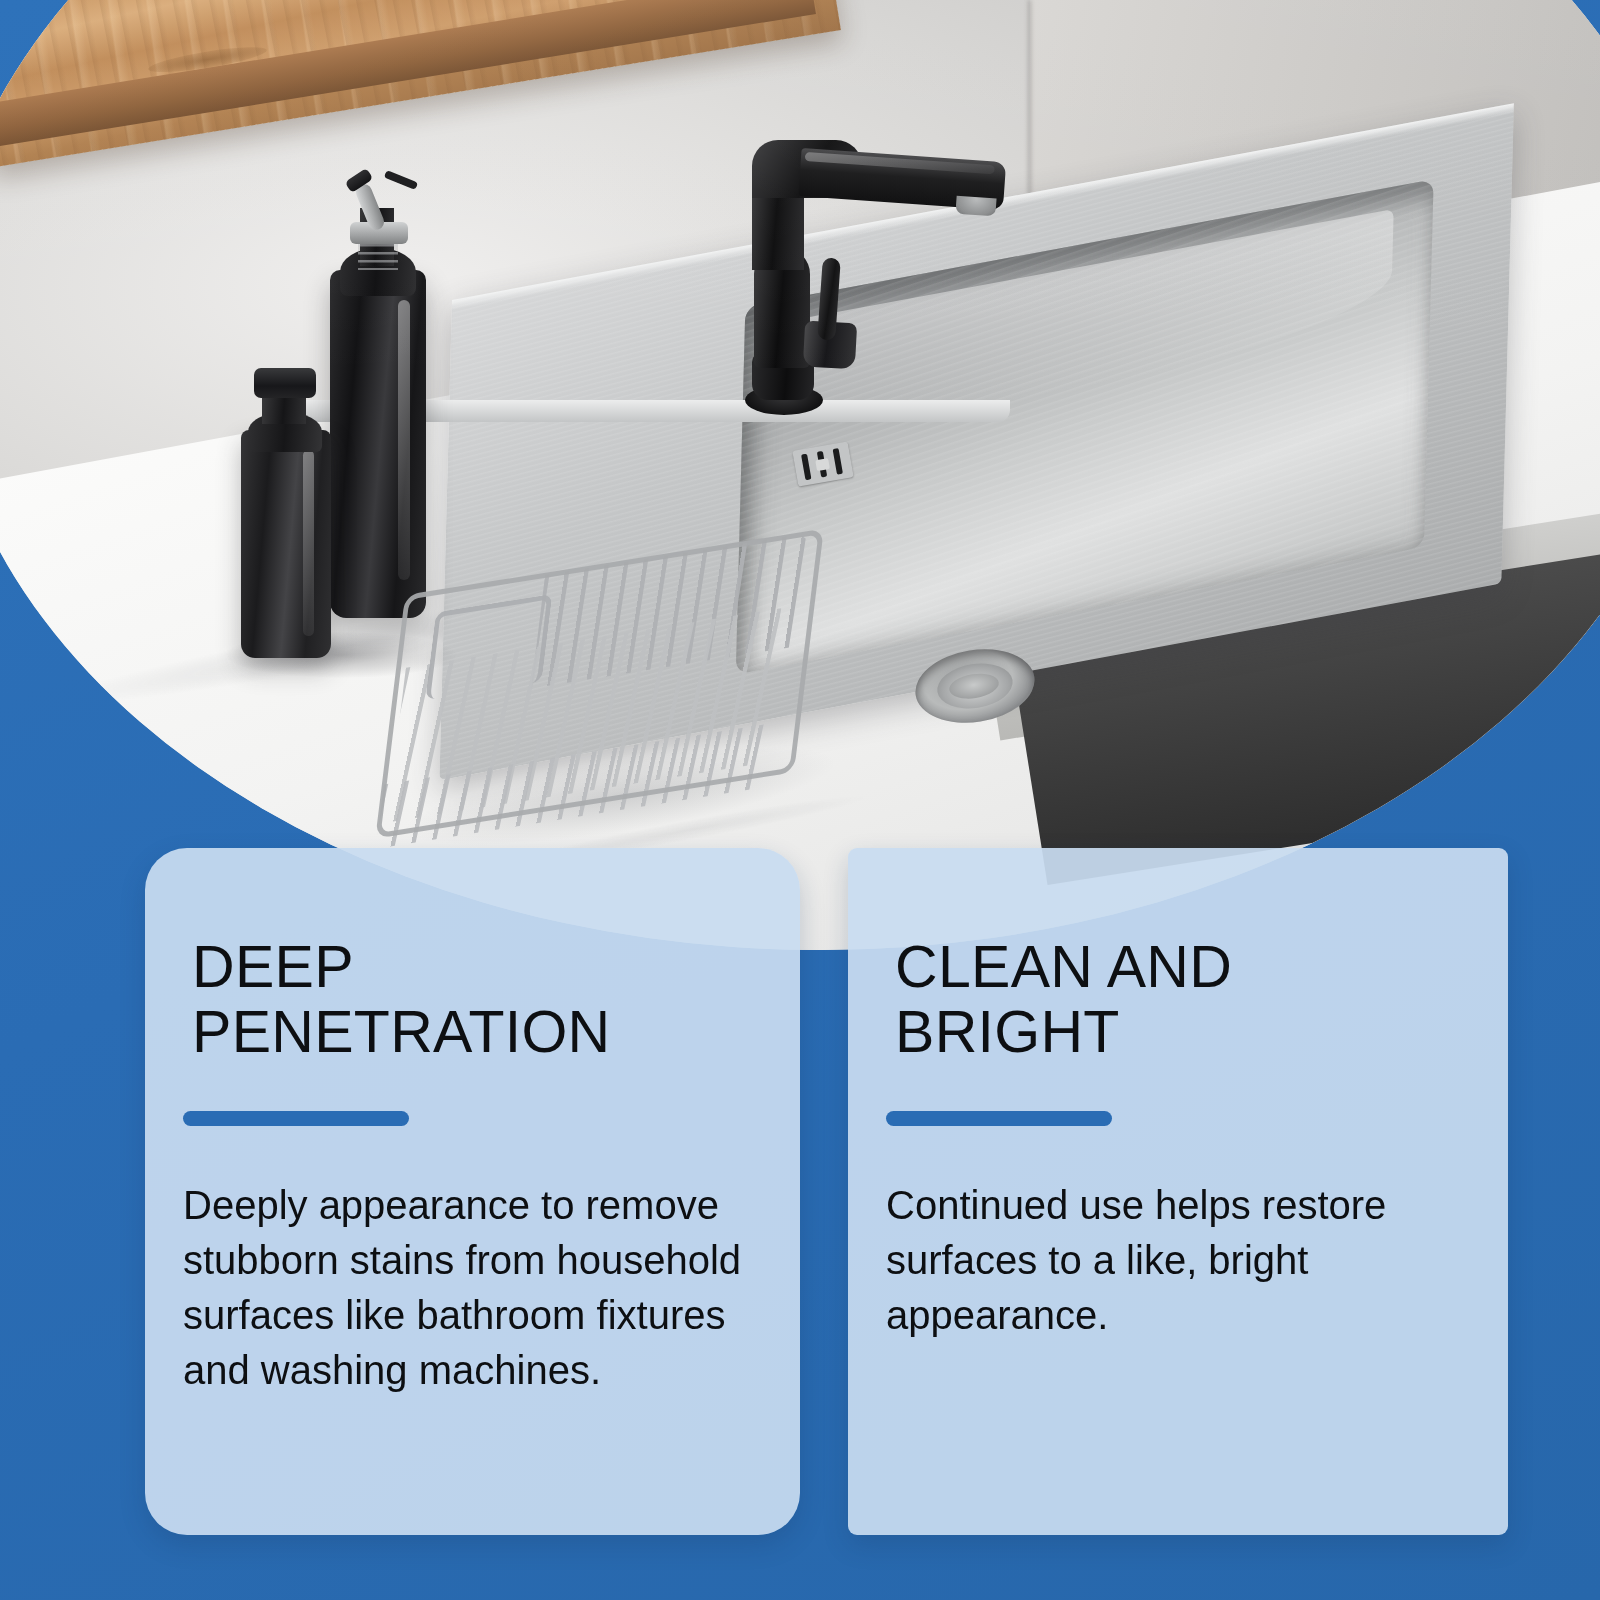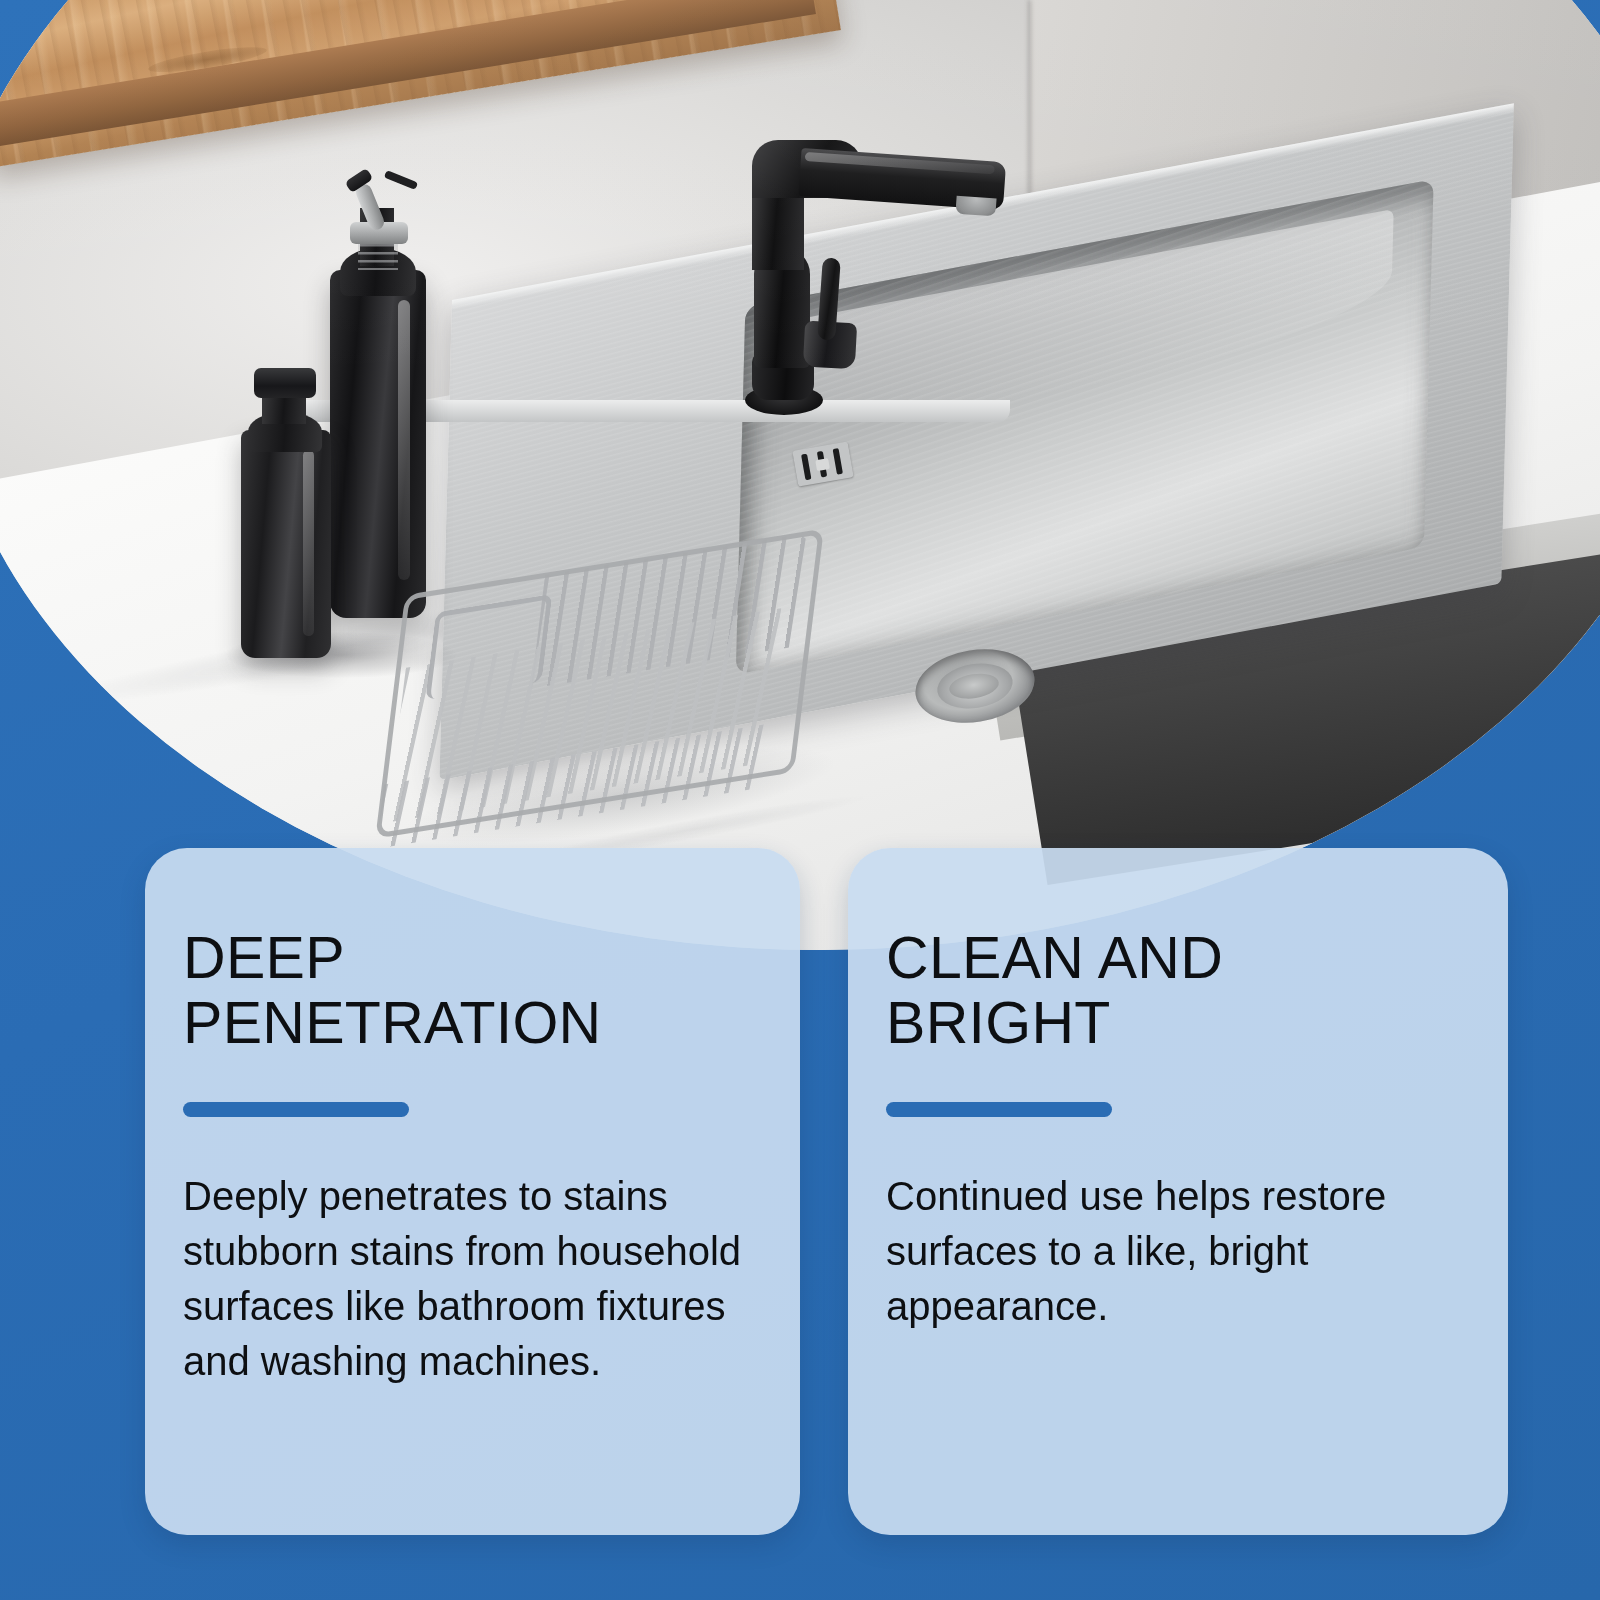--- a/index.html
+++ b/index.html
@@ -518,24 +518,24 @@
     position: absolute;
     top: 848px;
     height: 687px;
     border-radius: 42px;
     background: rgba(200,219,240,0.93);
     box-shadow: 0 10px 26px rgba(18,50,90,0.20);
     box-sizing: border-box;
     padding: 78px 46px 0 38px;
   }
   .card-left  { left: 145px;  width: 655px; }
-  .card-right { left: 848px;  width: 660px; }
+  .card-right { left: 848px;  width: 660px; border-radius: 9px; }
 
   .card-title {
-    margin: 0;
+    margin: 9px;
     font-size: 59px;
     line-height: 1.10;
     font-weight: 400;
     letter-spacing: 0.3px;
     color: #0d0f12;
     white-space: pre-line;
   }
   .accent-bar {
     margin-top: 46px;
     width: 226px;
@@ -643,21 +643,21 @@
       <div class="photo-grade"></div>
     </div>
   </div>
 
   <div class="cards">
 
     <div class="card card-left">
       <h2 class="card-title">DEEP
 PENETRATION</h2>
       <div class="accent-bar"></div>
-      <p class="card-body">Deeply penetrates to stains stubborn stains from household surfaces like bathroom fixtures and washing machines.</p>
+      <p class="card-body">Deeply appearance to remove stubborn stains from household surfaces like bathroom fixtures and washing machines.</p>
     </div>
 
     <div class="card card-right">
       <h2 class="card-title">CLEAN AND
 BRIGHT</h2>
       <div class="accent-bar"></div>
       <p class="card-body">Continued use helps restore surfaces to a like, bright appearance.</p>
     </div>
 
   </div>

